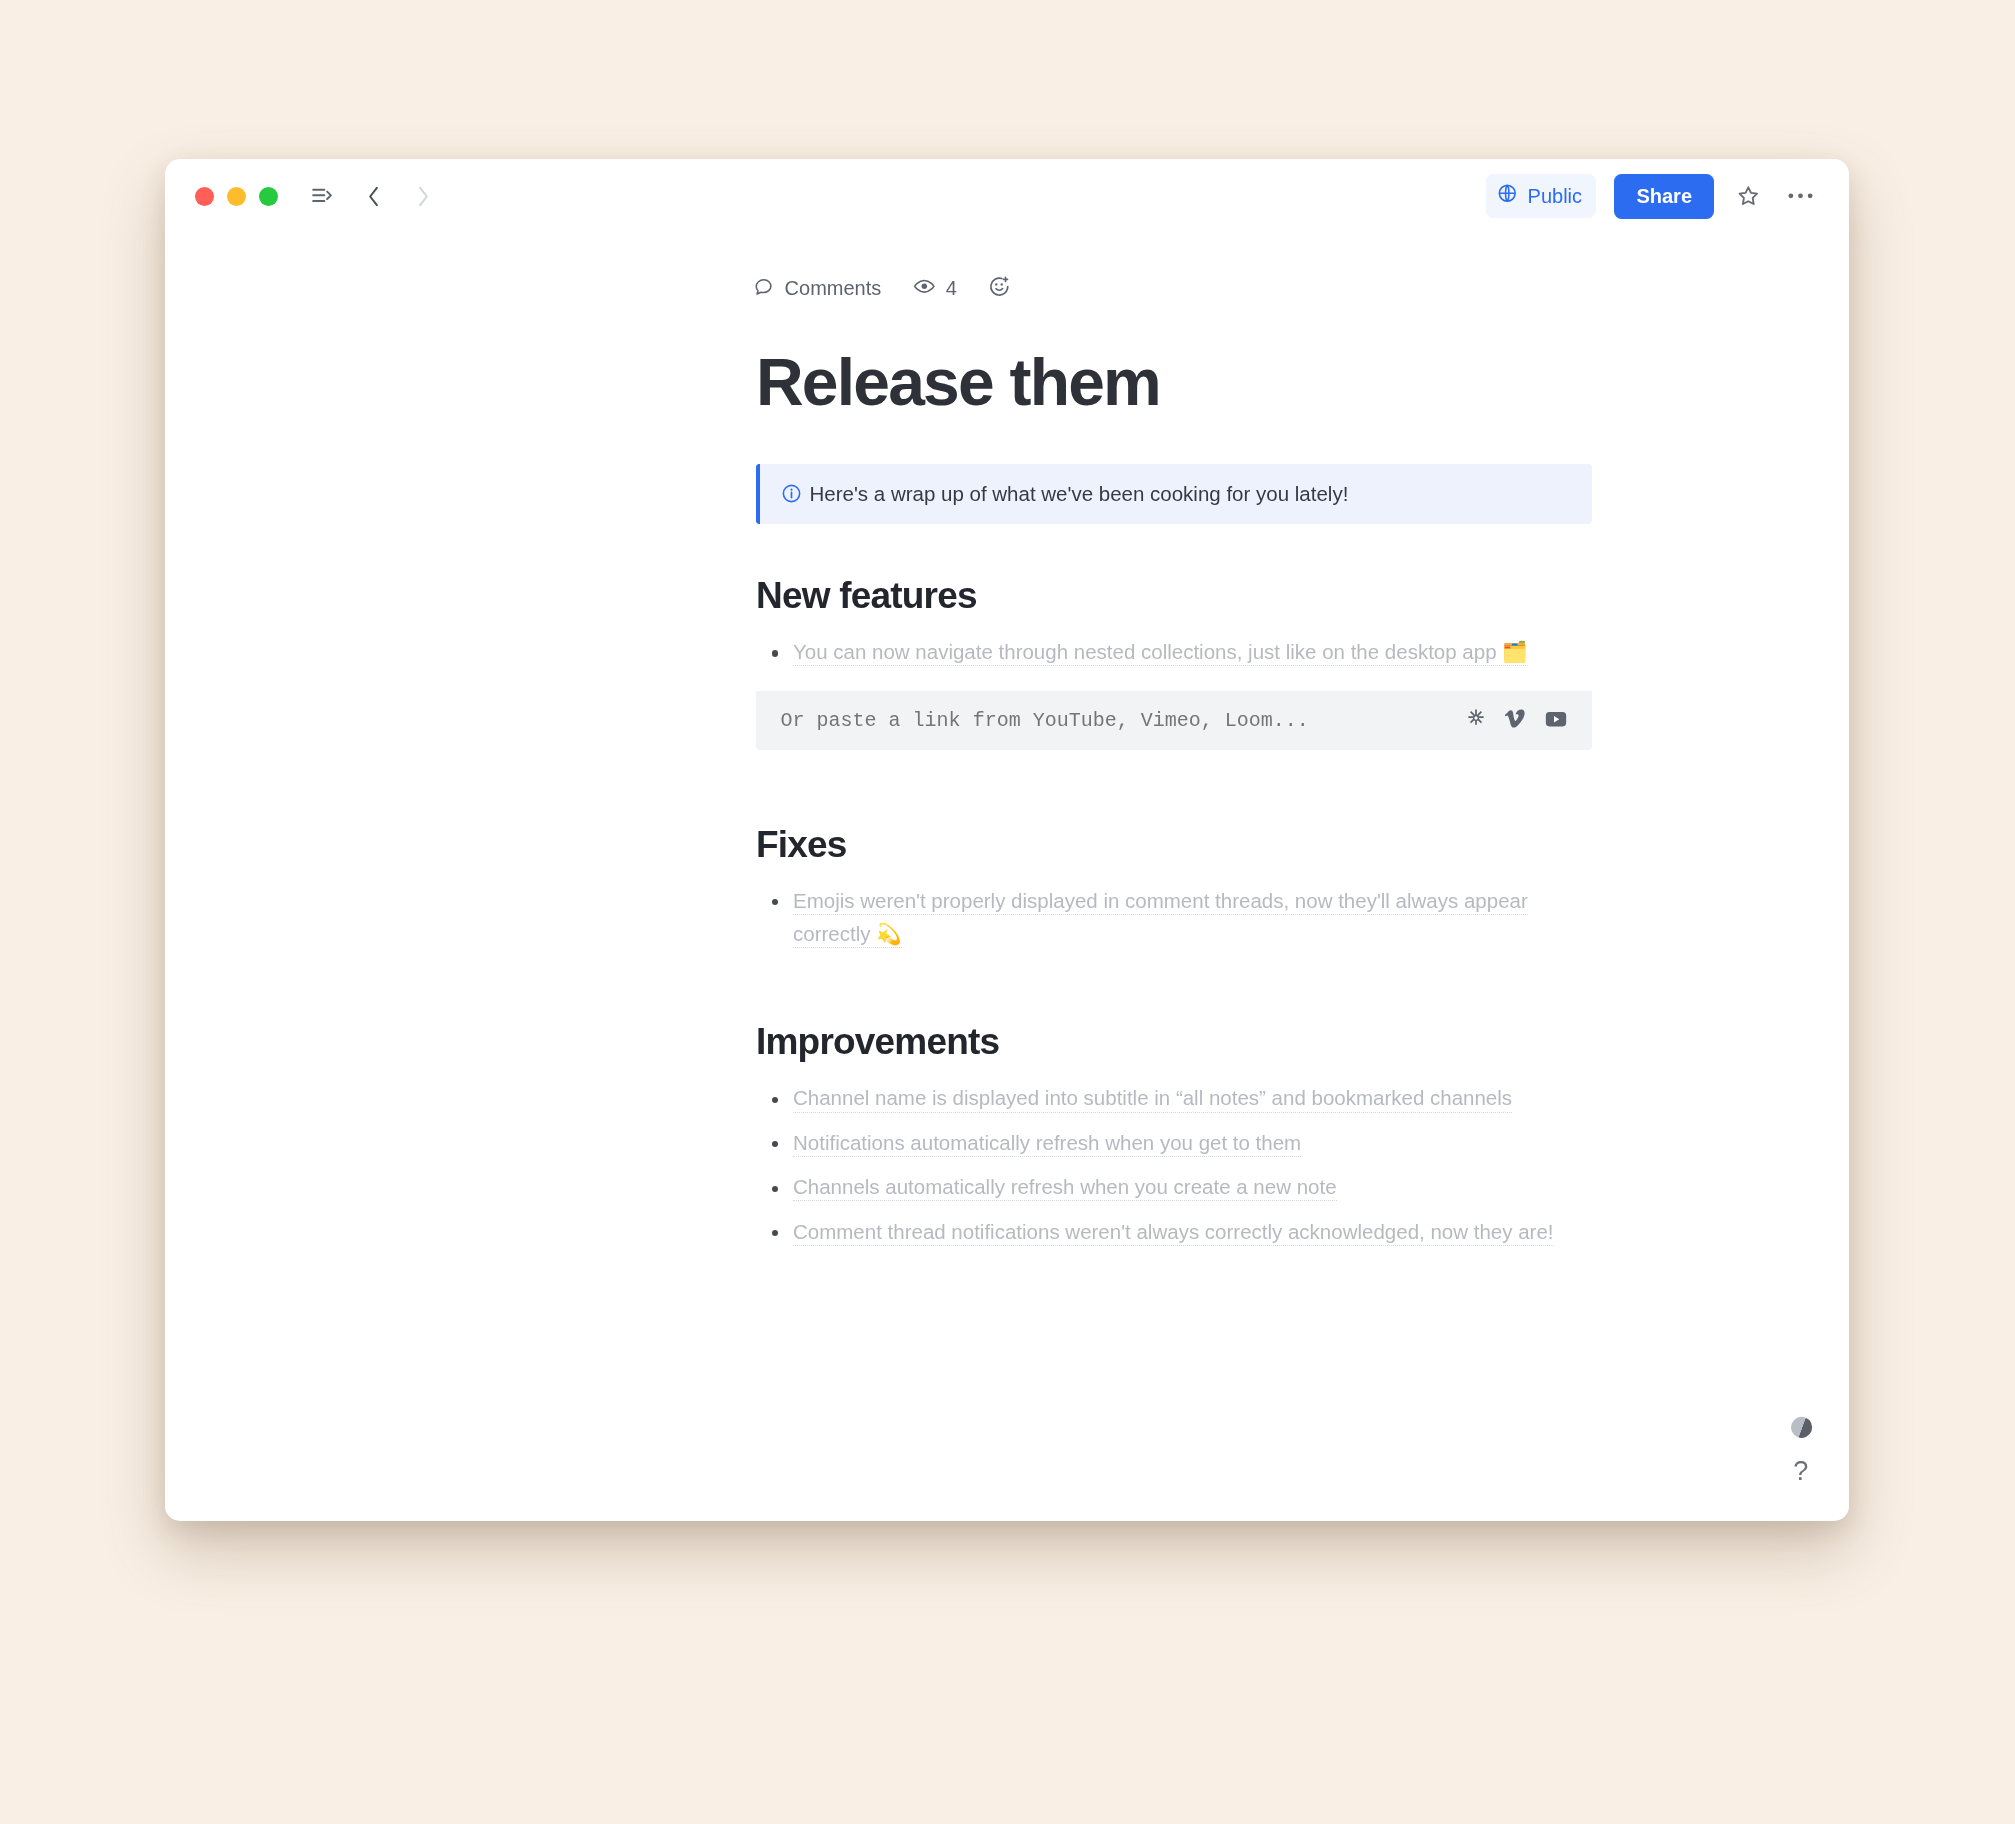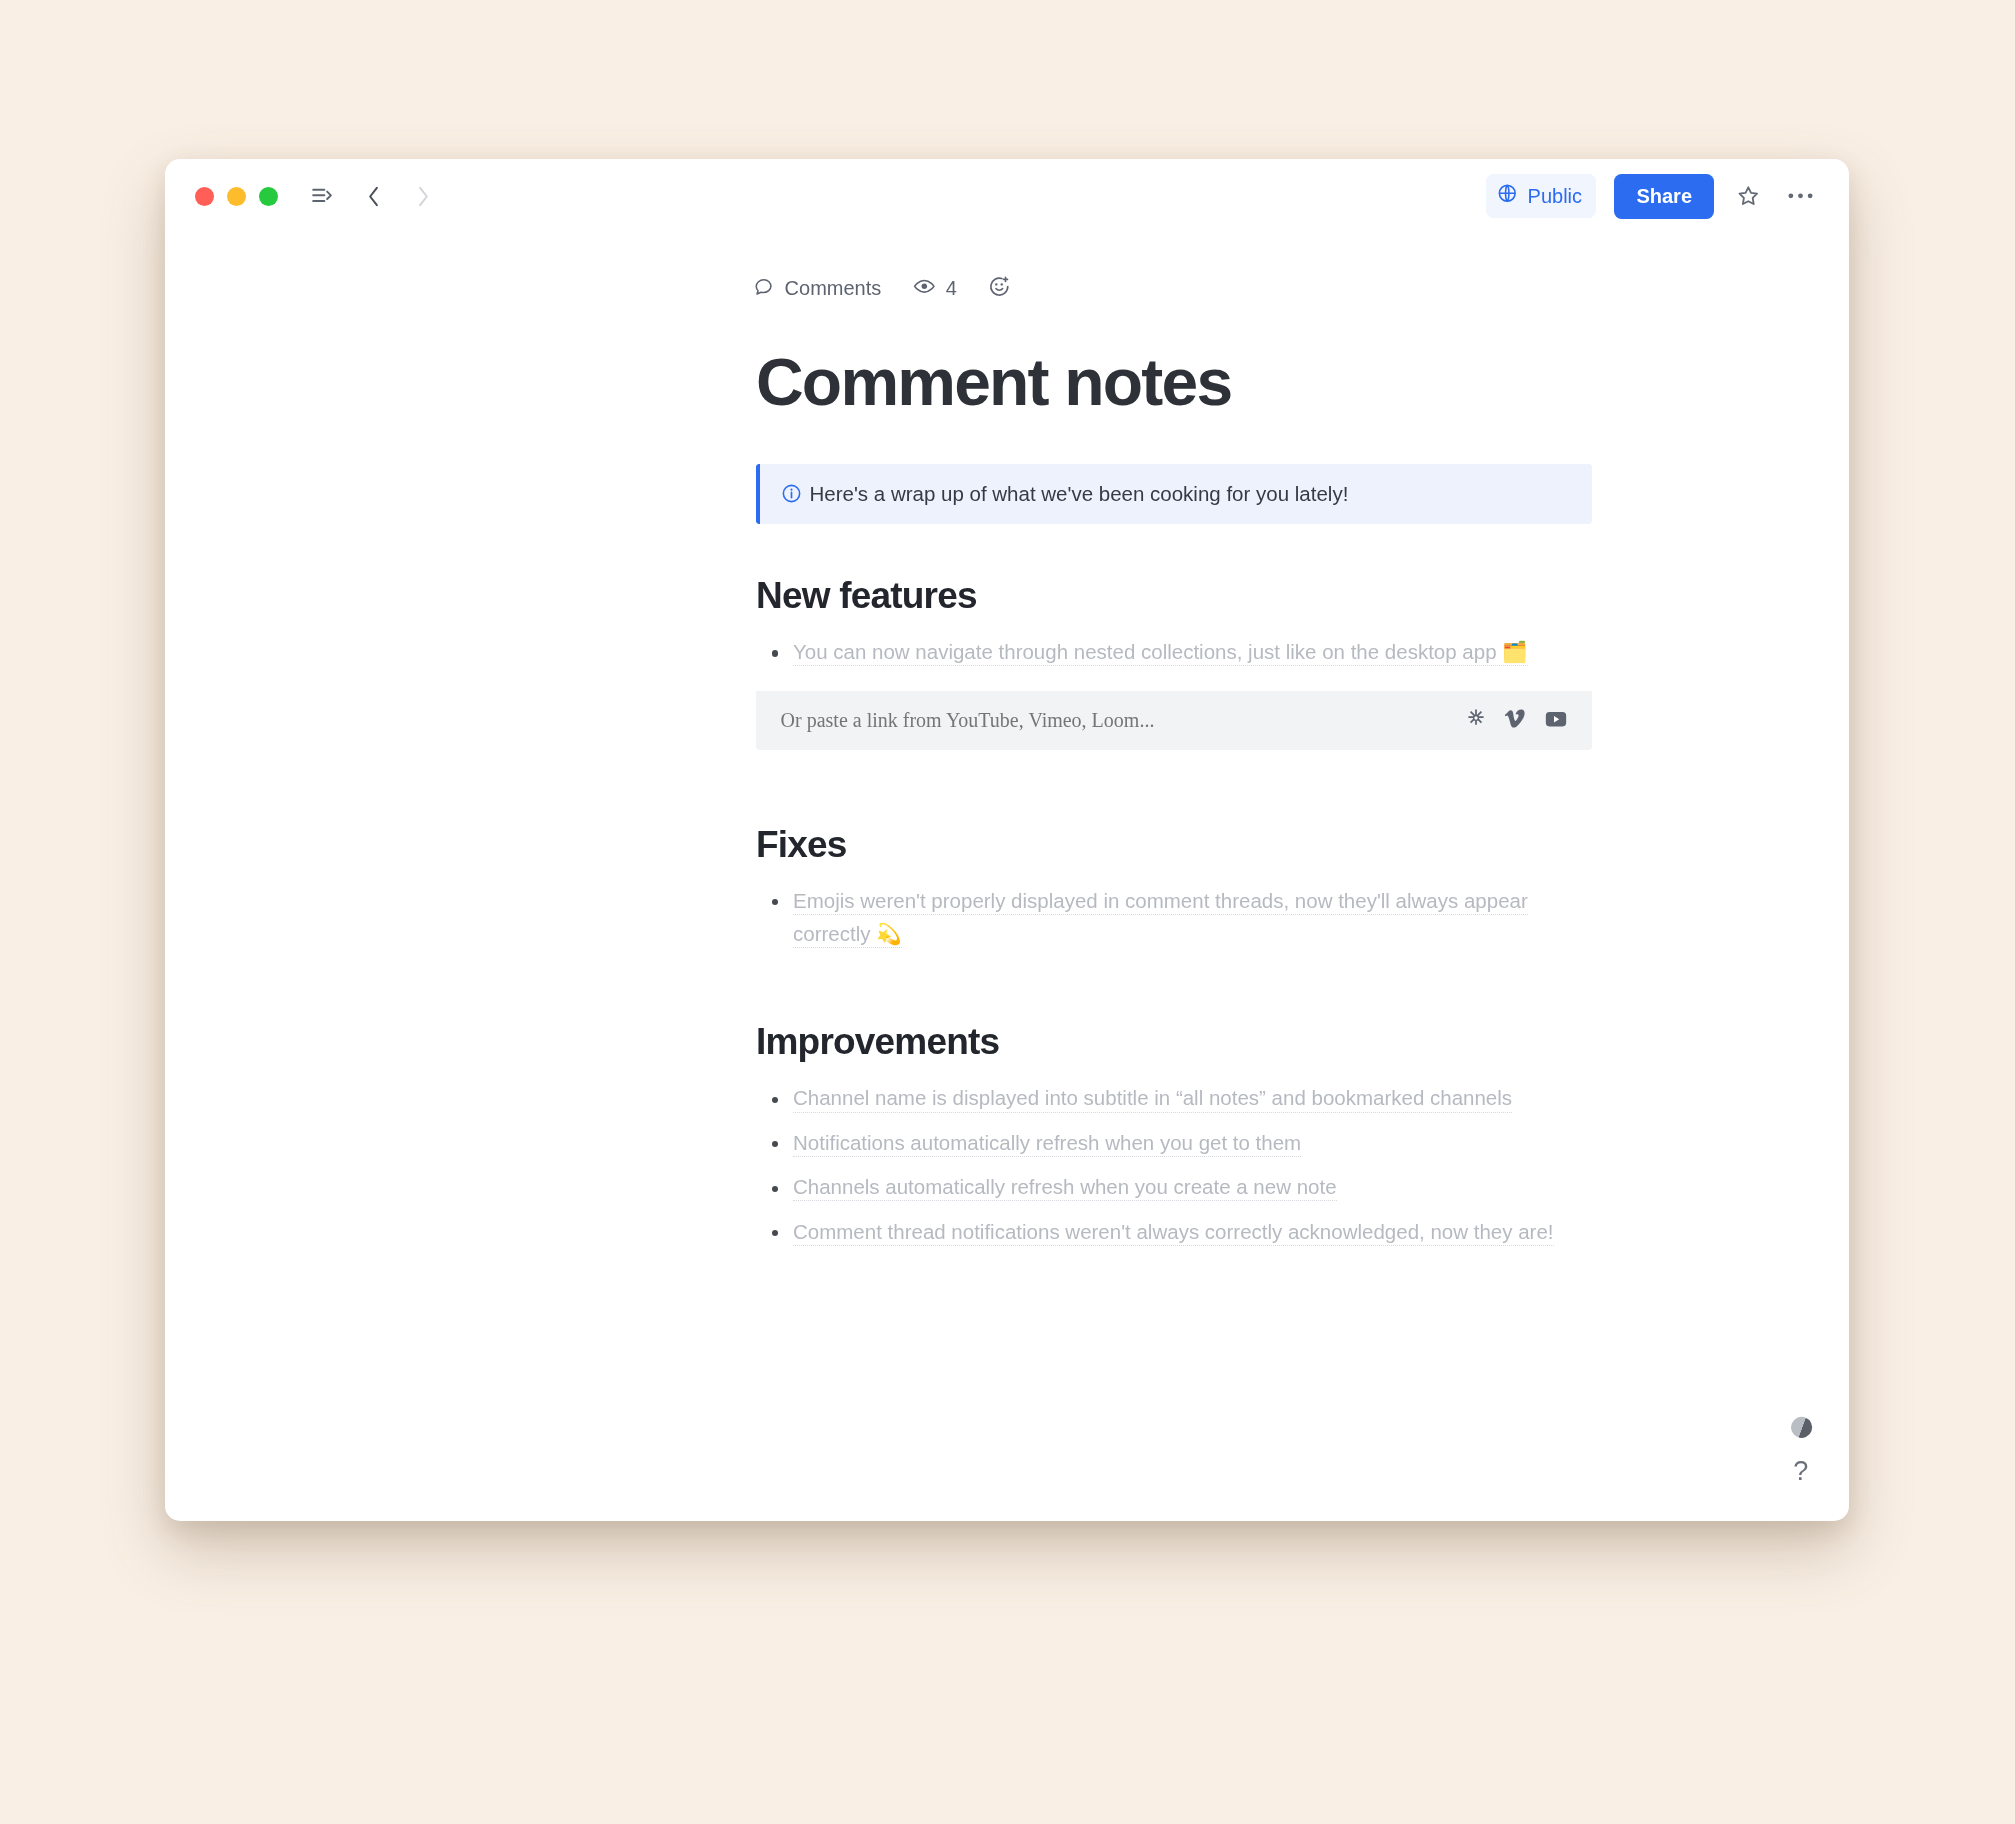--- a/index.html
+++ b/index.html
@@ -212,21 +212,21 @@
     padding: 0 24.6px 0 24.6px;
     border-radius: 0 0 4.1px 4.1px;
   }
   .paste-placeholder {
     color: #6d28d9;
     font-size: 20px;
     flex: 1;
     background: none;
     border: none;
     outline: none;
-    font-family: Liberation Serif, serif;
+    font-family: Liberation Mono, monospace;
   }
   .paste-icons { display: flex; align-items: center; gap: 18px; }
 
   
   .help-stack {
     position: absolute;
     right: 38px;
     bottom: 36px;
     display: flex;
     flex-direction: column;
@@ -341,21 +341,21 @@
                 <path d="M21 12.3a9 9 0 11-6.2-8.55" stroke="#5d6470" stroke-width="1.75" stroke-linecap="round"></path>
                 <circle cx="8.8" cy="10" r="1.25" fill="#5d6470"></circle>
                 <circle cx="14.6" cy="10" r="1.25" fill="#5d6470"></circle>
                 <path d="M8.4 14.4c.9 1.2 2.1 1.8 3.6 1.8s2.7-.6 3.6-1.8" stroke="#5d6470" stroke-width="1.6" stroke-linecap="round"></path>
                 <path d="M18.6 2.6v4.2M16.5 4.7h4.2" stroke="#5d6470" stroke-width="1.75" stroke-linecap="round"></path>
               </svg>
             </span>
           </div>
         </div>
 
-        <h1 class="doc-title">Comment notes</h1>
+        <h1 class="doc-title">Release them</h1>
 
         <div class="callout">
           <span>
             <svg width="21" height="21" viewBox="0 0 24 24" fill="none">
               <circle cx="12" cy="12" r="9.3" stroke="#2b6cf0" stroke-width="1.8"></circle>
               <path d="M12 10.8v6" stroke="#2b6cf0" stroke-width="1.9" stroke-linecap="round"></path>
               <circle cx="12" cy="7.6" r="1.18" fill="#2b6cf0"></circle>
             </svg>
           </span>
           <span class="callout-text">Here's a wrap up of what we've been cooking for you lately!</span>

